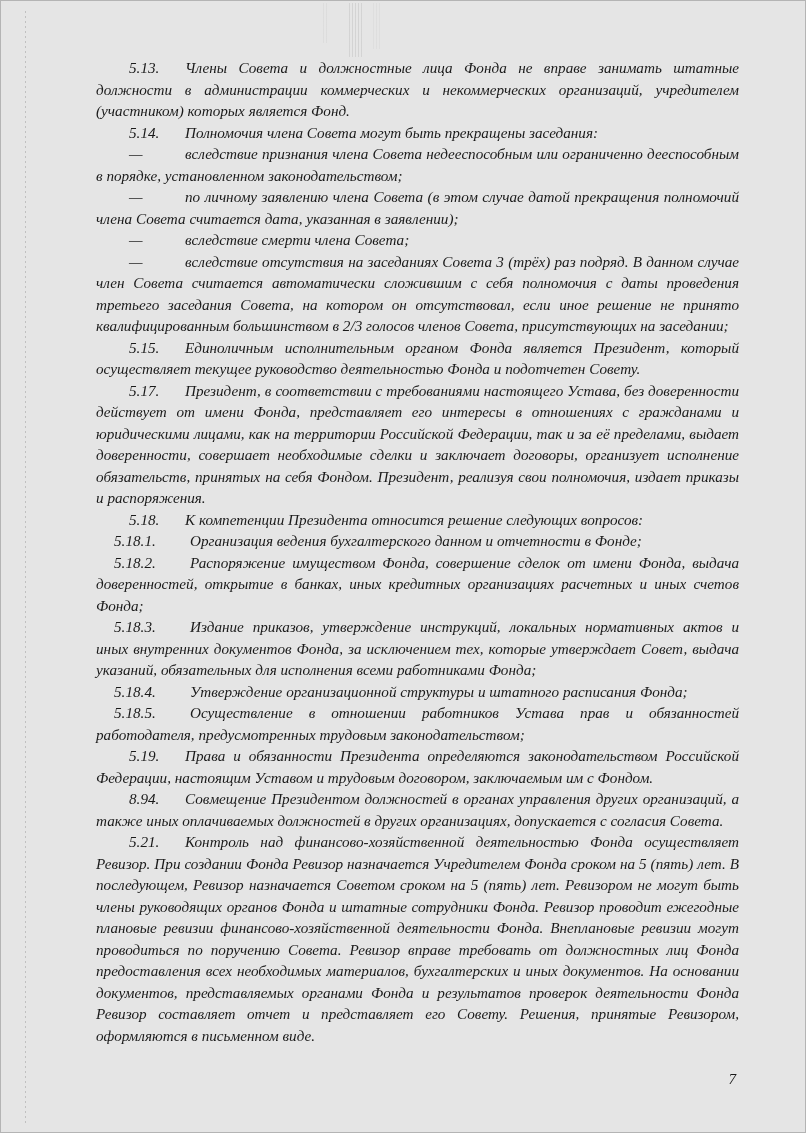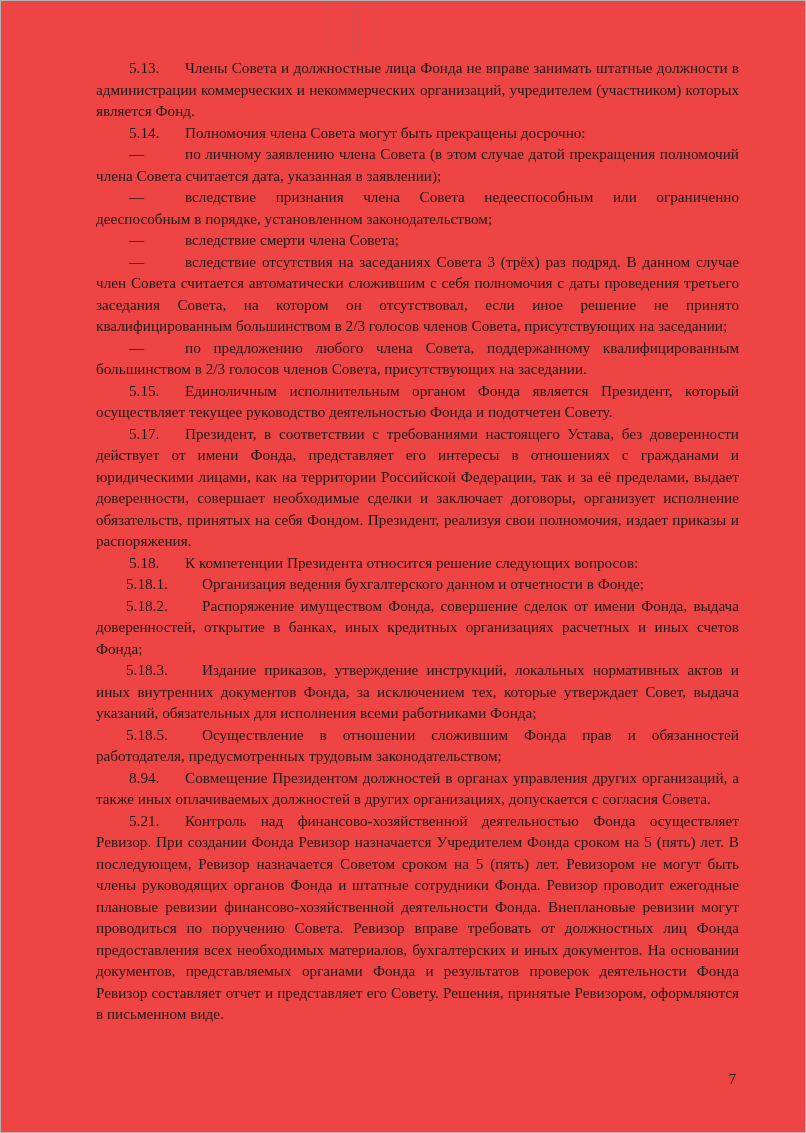--- a/index.html
+++ b/index.html
@@ -72,60 +72,61 @@
   
   p.cl .num {
     display: inline-block;
     width: 56px;
     margin-left: 33px;
     white-space: nowrap;
   }
   
   p.cl.sub .num {
     width: 76px;
-    margin-left: 30px;
+    margin-left: 18px;
   }
   
   p.cl.dash .num {
     width: 56px;
     margin-left: 33px;
   }
   .pageno {
     position: absolute;
     right: 69px;
     top: 1068px;
     font-size: 15.2px;
     line-height: 20px;
     text-align: right;
   }
 </style>
 </head>
 <body>
 
-<div class="page" style="background: #ef4444; color: rgb(26, 26, 26); border-color: rgb(180, 180, 180);">
+<div class="page" style="background: #e5e5e5; color: rgb(26, 26, 26); border-color: rgb(180, 180, 180); font-style: italic;">
 
   <div class="scan-edge-line"></div>
   <div class="scan-smudge b"></div>
   <div class="scan-smudge"></div>
   <div class="scan-smudge c"></div>
 
   <div class="textblock" id="textblock">
       <p class="cl"><span class="num">5.13.</span><span class="body">Члены Совета и должностные лица Фонда не вправе занимать штатные должности в администрации коммерческих и некоммерческих организаций, учредителем (участником) которых является Фонд.</span></p>
-      <p class="cl"><span class="num">5.14.</span><span class="body">Полномочия члена Совета могут быть прекращены досрочно:</span></p>
+      <p class="cl"><span class="num">5.14.</span><span class="body">Полномочия члена Совета могут быть прекращены заседания:</span></p>
+      <p class="cl dash"><span class="num">—</span><span class="body">вследствие признания члена Совета недееспособным или ограниченно дееспособным в порядке, установленном законодательством;</span></p>
       <p class="cl dash"><span class="num">—</span><span class="body">по личному заявлению члена Совета (в этом случае датой прекращения полномочий члена Совета считается дата, указанная в заявлении);</span></p>
-      <p class="cl dash"><span class="num">—</span><span class="body">вследствие признания члена Совета недееспособным или ограниченно дееспособным в порядке, установленном законодательством;</span></p>
       <p class="cl dash"><span class="num">—</span><span class="body">вследствие смерти члена Совета;</span></p>
       <p class="cl dash"><span class="num">—</span><span class="body">вследствие отсутствия на заседаниях Совета 3 (трёх) раз подряд. В данном случае член Совета считается автоматически сложившим с себя полномочия с даты проведения третьего заседания Совета, на котором он отсутствовал, если иное решение не принято квалифицированным большинством в 2/3 голосов членов Совета, присутствующих на заседании;</span></p>
-      <p class="cl dash"><span class="num">—</span><span class="body">по предложению любого члена Совета, поддержанному квалифицированным большинством в 2/3 голосов членов Совета, присутствующих на заседании.</span></p>
       <p class="cl"><span class="num">5.15.</span><span class="body">Единоличным исполнительным органом Фонда является Президент, который осуществляет текущее руководство деятельностью Фонда и подотчетен Совету.</span></p>
       <p class="cl"><span class="num">5.17.</span><span class="body">Президент, в соответствии с требованиями настоящего Устава, без доверенности действует от имени Фонда, представляет его интересы в отношениях с гражданами и юридическими лицами, как на территории Российской Федерации, так и за её пределами, выдает доверенности, совершает необходимые сделки и заключает договоры, организует исполнение обязательств, принятых на себя Фондом. Президент, реализуя свои полномочия, издает приказы и распоряжения.</span></p>
       <p class="cl"><span class="num">5.18.</span><span class="body">К компетенции Президента относится решение следующих вопросов:</span></p>
       <p class="cl sub"><span class="num">5.18.1.</span><span class="body">Организация ведения бухгалтерского данном и отчетности в Фонде;</span></p>
       <p class="cl sub"><span class="num">5.18.2.</span><span class="body">Распоряжение имуществом Фонда, совершение сделок от имени Фонда, выдача доверенностей, открытие в банках, иных кредитных организациях расчетных и иных счетов Фонда;</span></p>
       <p class="cl sub"><span class="num">5.18.3.</span><span class="body">Издание приказов, утверждение инструкций, локальных нормативных актов и иных внутренних документов Фонда, за исключением тех, которые утверждает Совет, выдача указаний, обязательных для исполнения всеми работниками Фонда;</span></p>
-      <p class="cl sub"><span class="num">5.18.5.</span><span class="body">Осуществление в отношении сложившим Фонда прав и обязанностей работодателя, предусмотренных трудовым законодательством;</span></p>
+      <p class="cl sub"><span class="num">5.18.4.</span><span class="body">Утверждение организационной структуры и штатного расписания Фонда;</span></p>
+      <p class="cl sub"><span class="num">5.18.5.</span><span class="body">Осуществление в отношении работников Устава прав и обязанностей работодателя, предусмотренных трудовым законодательством;</span></p>
+      <p class="cl"><span class="num">5.19.</span><span class="body">Права и обязанности Президента определяются законодательством Российской Федерации, настоящим Уставом и трудовым договором, заключаемым им с Фондом.</span></p>
       <p class="cl"><span class="num">8.94.</span><span class="body">Совмещение Президентом должностей в органах управления других организаций, а также иных оплачиваемых должностей в других организациях, допускается с согласия Совета.</span></p>
       <p class="cl"><span class="num">5.21.</span><span class="body">Контроль над финансово-хозяйственной деятельностью Фонда осуществляет Ревизор. При создании Фонда Ревизор назначается Учредителем Фонда сроком на 5 (пять) лет. В последующем, Ревизор назначается Советом сроком на 5 (пять) лет. Ревизором не могут быть члены руководящих органов Фонда и штатные сотрудники Фонда. Ревизор проводит ежегодные плановые ревизии финансово-хозяйственной деятельности Фонда. Внеплановые ревизии могут проводиться по поручению Совета. Ревизор вправе требовать от должностных лиц Фонда предоставления всех необходимых материалов, бухгалтерских и иных документов. На основании документов, представляемых органами Фонда и результатов проверок деятельности Фонда Ревизор составляет отчет и представляет его Совету. Решения, принятые Ревизором, оформляются в письменном виде.</span></p>
     </div>
 
   <div class="pageno">7</div>
 
 </div>
 
 </body></html>

